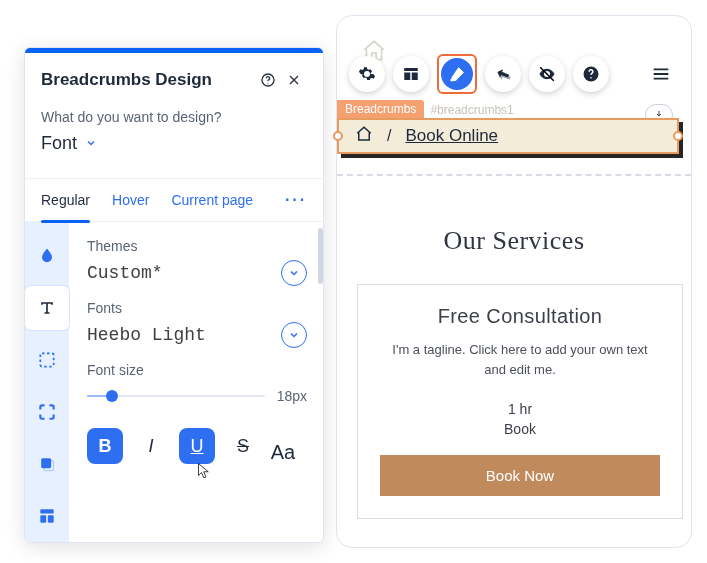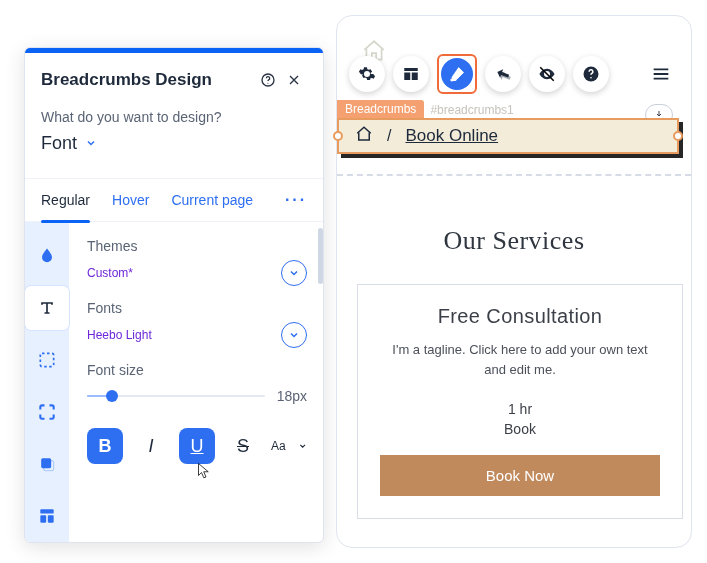--- a/index.html
+++ b/index.html
@@ -33,35 +33,35 @@
   .body-row { display:flex; }
   .siderail { width: 66px; background:#e7f0ff; display:flex; flex-direction:column; align-items:center; padding-top:8px; }
   .rail-btn { width:44px; height:44px; margin:4px 0; display:flex; align-items:center; justify-content:center; border-radius:6px; cursor:pointer; color:#2e6ff2;}
   .rail-btn svg{width:20px;height:20px}
   .rail-btn.sel { background:#fff; color:#1e2a3b; box-shadow:0 0 0 1px #d7e3ff;}
   .main-col { flex:1; padding: 14px 18px 20px 18px; position:relative; }
   .scroll-ind { position:absolute; right:2px; top:6px; width:5px; height:56px; background:#cfd6e4; border-radius:3px; }
 
   .field-lbl { font-size:14px; color:#5a6475; margin-top:2px; }
   .sel-row { display:flex; align-items:center; margin-top:6px; margin-bottom:14px; }
-  .sel-row .v { font-size:12px; color:#6d28d9; flex:1; }
+  .sel-row .v { font-size:18px; color:#404040; flex:1;font-family:Liberation Mono, monospace; }
   .circ-chev { width:26px; height:26px; border-radius:50%; border:1.5px solid #2e6ff2; display:flex; align-items:center; justify-content:center; color:#2e6ff2; cursor:pointer;}
   .circ-chev svg{width:12px;height:12px}
 
   .slider-row { display:flex; align-items:center; gap:12px; margin-top:10px;}
   .slider { position:relative; flex:1; height:16px; }
   .slider .track { position:absolute; left:0; right:0; top:7px; height:2px; background:#e3e8f2; border-radius:2px;}
   .slider .fill  { position:absolute; left:0; width:14%; top:7px; height:2px; background:#9abbfc; border-radius:2px;}
   .slider .thumb { position:absolute; left:14%; top:2px; width:12px; height:12px; margin-left:-6px; background:#2e6ff2; border-radius:50%; cursor:pointer;}
   .slider-val { font-size:14px; color:#5a6475; }
 
   .fmt-row { display:flex; align-items:center; gap:10px; margin-top:24px;}
   .fmt-btn { width:36px; height:36px; border-radius:8px; display:flex; align-items:center; justify-content:center; font-family: Georgia, 'Times New Roman', serif; font-size:18px; color:#1e2a3b; cursor:pointer; position:relative;}
   .fmt-btn.on { background:#2e6ff2; color:#fff; }
-  .fmt-case{ display:flex; align-items:center; gap:12px; font-family: inherit; font-size:12px;}
+  .fmt-case{ display:flex; align-items:flex-end; gap:12px; font-family: inherit; font-size:20px;}
   .strike{ text-decoration: line-through;}
   .cursor-ptr { position:absolute; left:50%; top:100%; margin-left:-3px; margin-top:-2px; }
   .cursor-ptr svg{width:18px;height:18px}
 
   
   .canvas { position:absolute; left:336px; top:15px; right:15px; bottom:15px; background:#fff; border:1px solid #e0e4ee; border-radius:16px; }
   .canvas-dashes { position:absolute; left:0; right:0; top:158px; border-top: 2px dashed #d6dbe6; }
 
   .toolbar { position:absolute; top:38px; left:0; right:0; display:flex; align-items:center; padding: 0 12px; gap:8px; }
   .tb-circ { width:36px; height:36px; border-radius:50%; background:#fff; box-shadow:0 2px 6px rgba(0,0,0,.18); display:flex; align-items:center; justify-content:center; cursor:pointer; color:#1e2a3b;}

